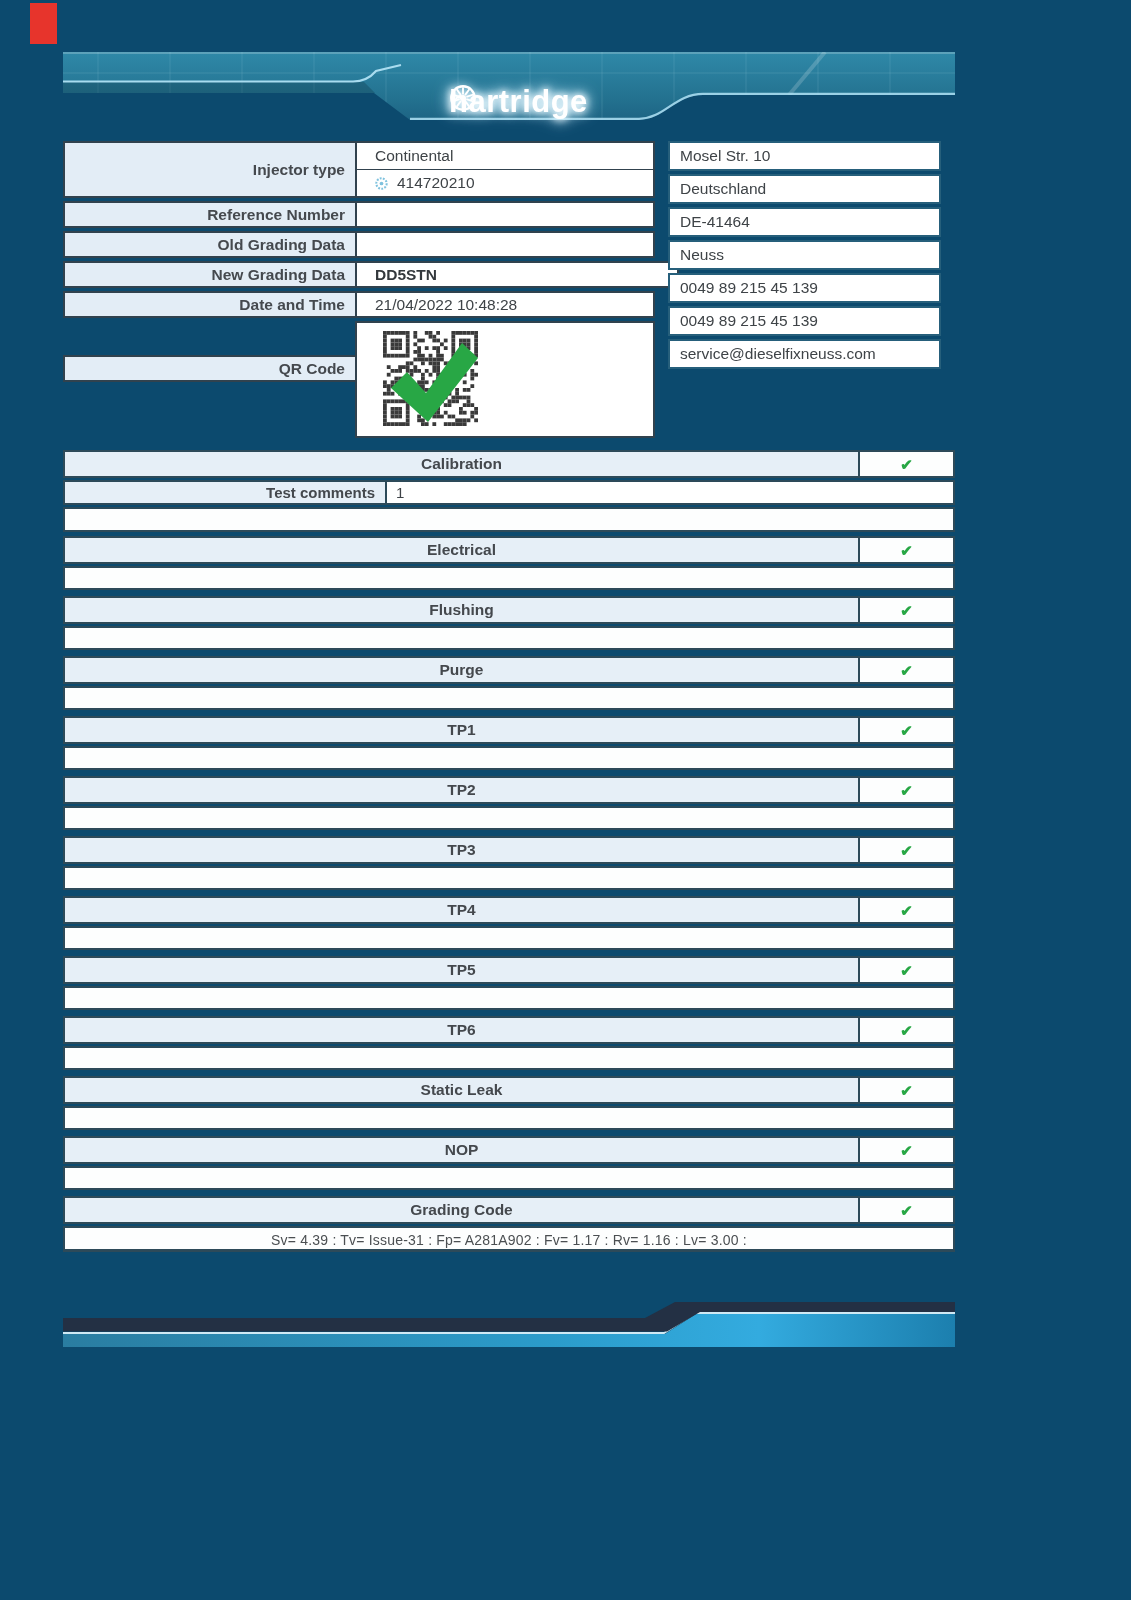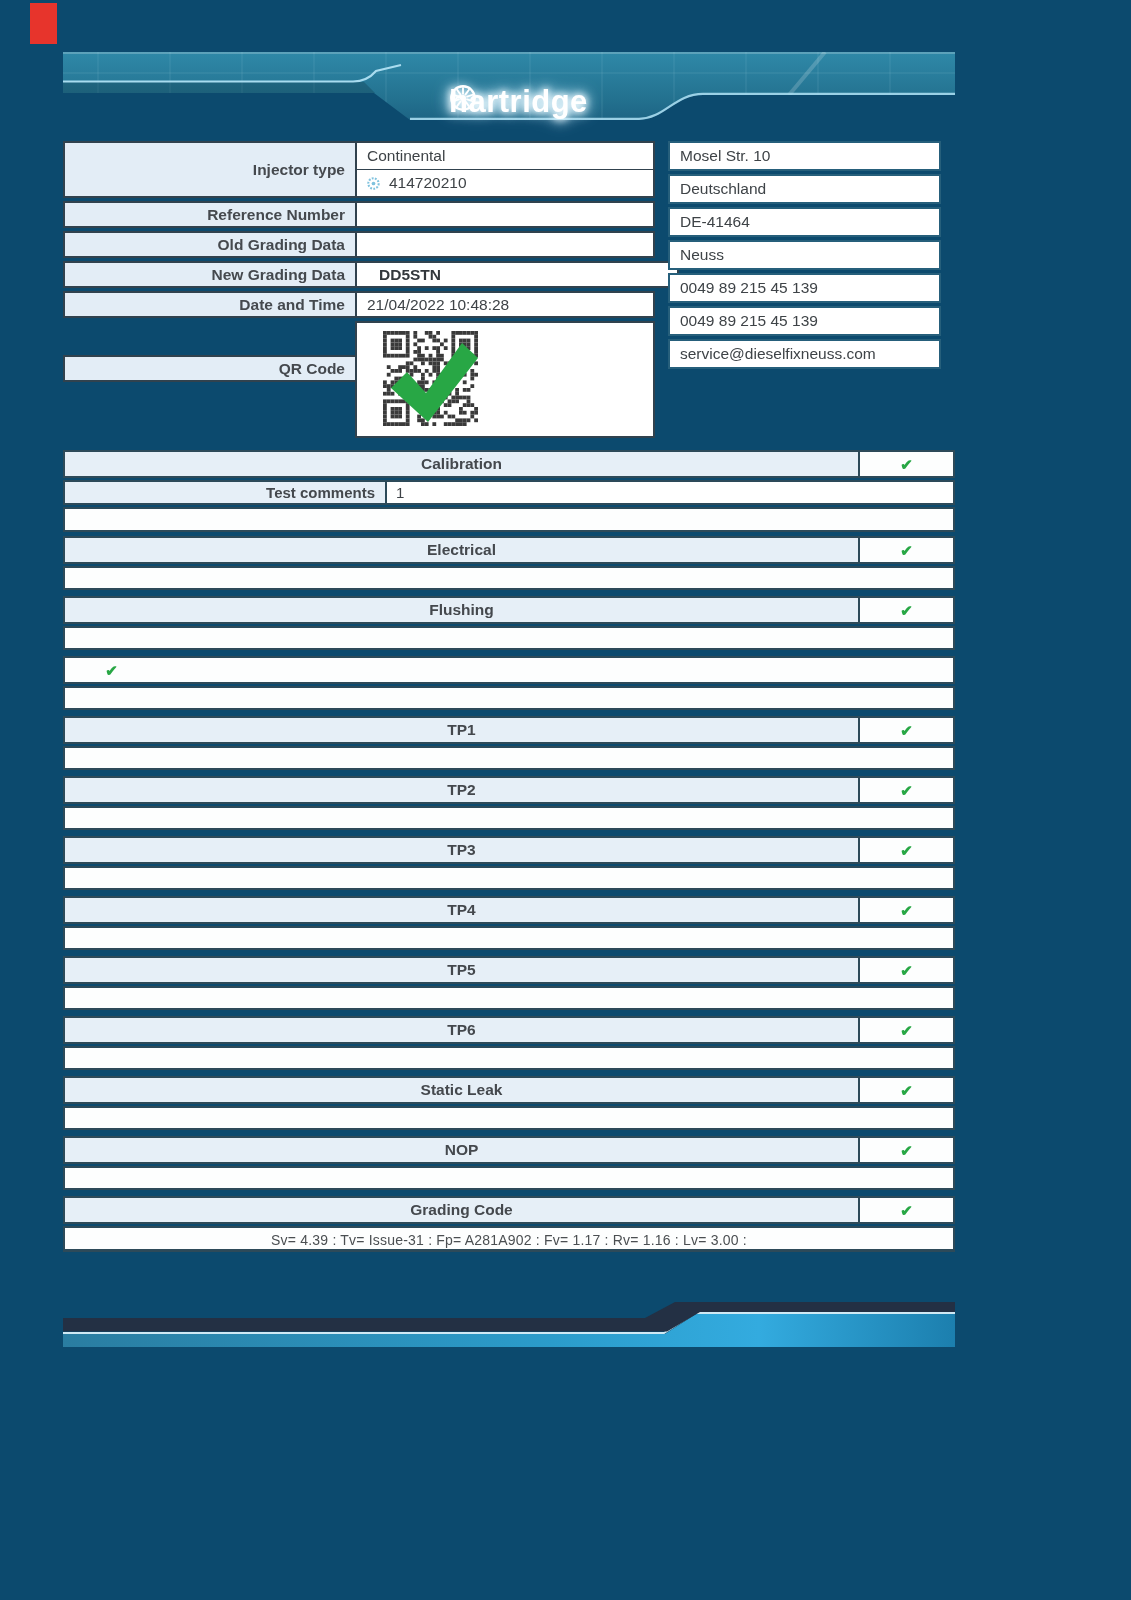--- a/index.html
+++ b/index.html
@@ -16,21 +16,21 @@
         filter:drop-shadow(0 0 5px rgba(220,245,255,.9));}
   .brand{font-size:31px;font-weight:bold;color:#ffffff;letter-spacing:.5px;
          text-shadow:0 0 7px rgba(255,255,255,.95),0 0 16px rgba(170,225,250,.8);}
 
   
   .info-area{position:absolute;left:63px;top:141px;width:892px;height:300px;}
   .ibox{position:absolute;background:#fff;border:2px solid #31424e;box-sizing:border-box;display:flex;}
   .ilabel{background:#e3edf6;display:flex;align-items:center;justify-content:flex-end;
           padding-right:10px;font-weight:bold;color:#45494e;font-size:15.5px;
           border-right:2px solid #31424e;box-sizing:border-box;}
-  .ival{display:flex;align-items:center;padding-left:10px;font-size:15.5px;color:#3e4347;}
+  .ival{display:flex;align-items:center;padding-left:18px;font-size:15.5px;color:#3e4347;}
   .ival-stack{display:flex;flex-direction:column;flex:1;}
   .ival-stack .ival{flex:1;}
   .ival-stack .ival:first-child{border-bottom:1.5px solid #31424e;}
   [data-name="new-grading-value"]{font-weight:bold;color:#33383c;}
   .wheel-mini{display:inline-block;margin-right:9px;line-height:0;}
 
   .abox{position:relative;height:26px;margin-bottom:3px;border:2px solid #265f7b;background:#fff;
         display:flex;align-items:center;padding-left:10px;font-size:15.5px;color:#3e4347;box-sizing:content-box;}
 
   .qr-wrap{position:relative;flex:1;}
@@ -143,21 +143,21 @@
     <div class="ibox" style="left:0;top:60px;width:592px;height:27px;" data-name="info-row-reference">
       <div class="ilabel" style="width:292px;" data-name="reference-label">Reference Number</div>
       <div class="ival" style="flex:1;" data-name="reference-value"></div>
     </div>
 
     <div class="ibox" style="left:0;top:90px;width:592px;height:27px;" data-name="info-row-old-grading">
       <div class="ilabel" style="width:292px;" data-name="old-grading-label">Old Grading Data</div>
       <div class="ival" style="flex:1;" data-name="old-grading-value"></div>
     </div>
 
-    <div class="ibox" style="left:0;top:120px;width:616px;height:27px;gap:12px;" data-name="info-row-new-grading">
+    <div class="ibox" style="left:0;top:120px;width:616px;height:27px;" data-name="info-row-new-grading">
       <div class="ilabel" style="width:292px;" data-name="new-grading-label">New Grading Data</div>
       <div class="ival" style="flex:1;border-radius:11px;" data-name="new-grading-value">DD5STN</div>
     </div>
 
     <div class="ibox" style="left:0;top:150px;width:592px;height:27px;" data-name="info-row-datetime">
       <div class="ilabel" style="width:292px;" data-name="datetime-label">Date and Time</div>
       <div class="ival" style="flex:1;" data-name="datetime-value">21/04/2022 10:48:28</div>
     </div>
 
     <div class="ibox" style="left:0;top:180px;width:294px;height:27px;margin-top:34px;" data-name="info-row-qr-label">
@@ -502,20 +502,21 @@
 
     <div class="sec-header" data-name="section-flushing">
       <div class="sec-title" data-name="section-title">Flushing</div>
       <div class="sec-check" data-name="section-status">
           <span class="tick" data-name="check-icon">✔</span>
         </div>
     </div>
     <div class="empty-row" data-name="spacer-row"></div>
 
     <div class="sec-header" data-name="section-purge">
+      <div class="sec-title" data-name="section-title">Purge</div>
       <div class="sec-check" data-name="section-status">
           <span class="tick" data-name="check-icon">✔</span>
         </div>
     </div>
     <div class="empty-row" data-name="spacer-row"></div>
 
     <div class="sec-header" data-name="section-tp1">
       <div class="sec-title" data-name="section-title">TP1</div>
       <div class="sec-check" data-name="section-status">
           <span class="tick" data-name="check-icon">✔</span>

